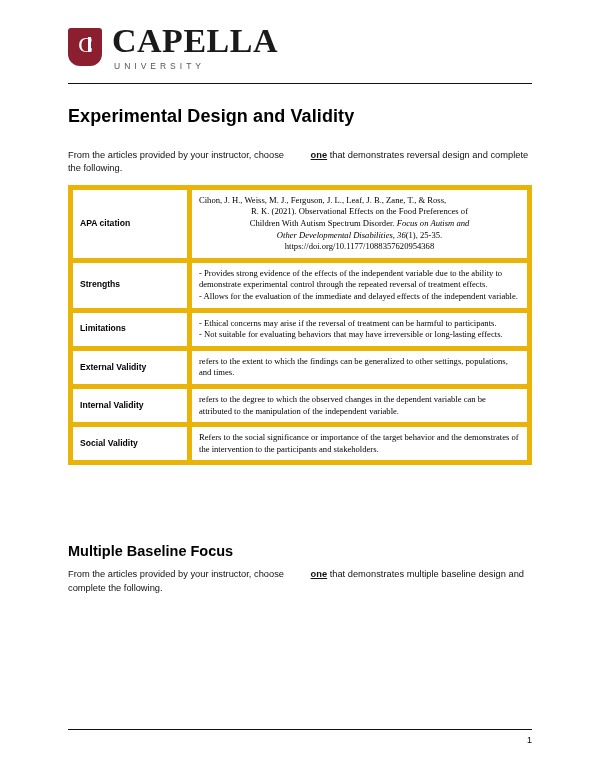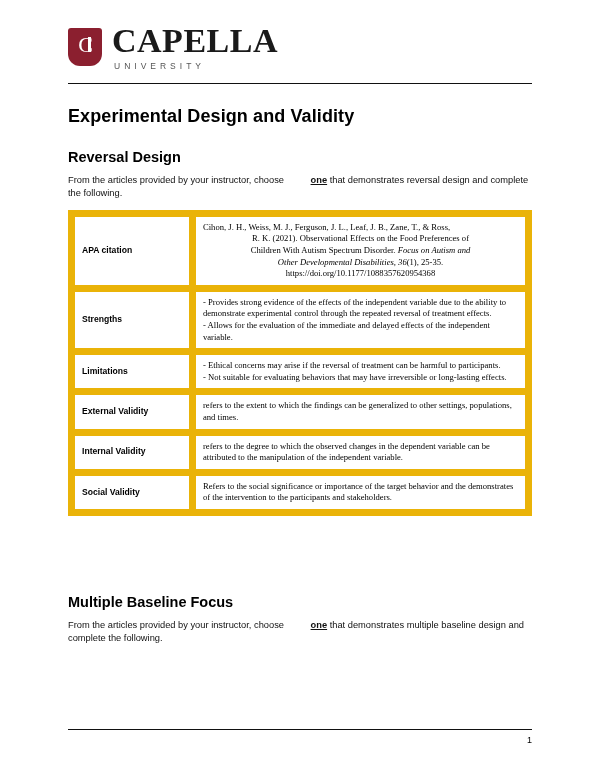--- a/index.html
+++ b/index.html
@@ -118,21 +118,21 @@
   }
 
   
   table.design-table {
     width: 100%;
     border-collapse: collapse;
     table-layout: fixed;
     font-family: "Liberation Serif", serif;
   }
   table.design-table td {
-    border: 7px solid #eab308;
+    border: 5px solid #eab308;
     vertical-align: middle;
     padding: 5px 7px;
     font-size: 8.6px;
     line-height: 1.35;
   }
   td.row-label {
     width: 100px;
     font-family: "Liberation Sans", sans-serif;
     font-weight: bold;
     font-size: 9.2px;
@@ -184,21 +184,20 @@
     </div>
     <div class="logo-text">
       <div class="logo-title">CAPELLA</div>
       <div class="logo-sub">UNIVERSITY</div>
     </div>
   </div>
   <div class="header-rule"></div>
 
   <h1 class="doc-title">Experimental Design and Validity</h1>
 
-  <h2 class="section-title">Reversal Design</h2>
   <p class="instructions"><span>From the articles provided by your instructor, choose </span><u>one</u><span> that demonstrates reversal design and complete the following.</span></p>
 
   <table class="design-table">
     <tbody>
       <tr>
         <td class="row-label">APA citation</td>
         <td class="row-value">
           <span class="val-line cite-line first">Cihon, J. H., Weiss, M. J., Ferguson, J. L., Leaf, J. B., Zane, T., &amp; Ross,</span>
           <span class="val-line cite-line">R. K. (2021). Observational Effects on the Food Preferences of</span>
           <span class="val-line cite-line"><span>Children With Autism Spectrum Disorder.</span> <span class="italic">Focus on Autism and</span></span>

